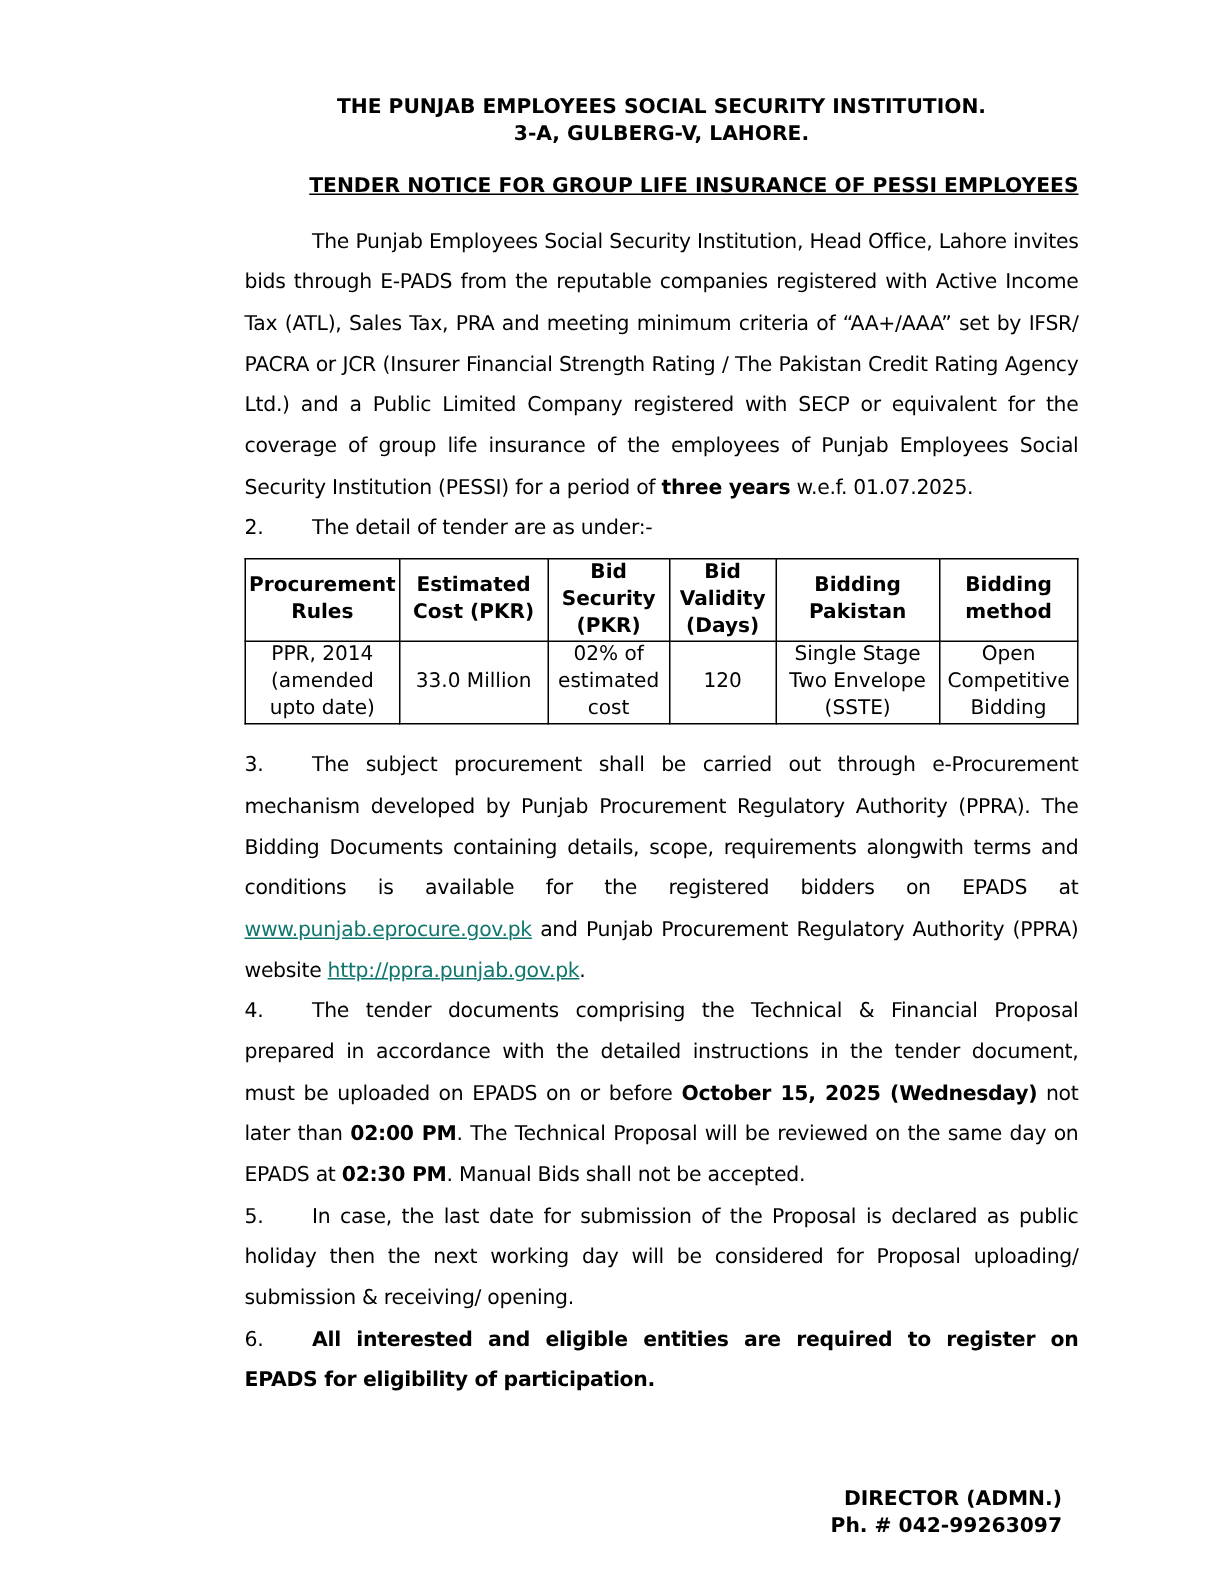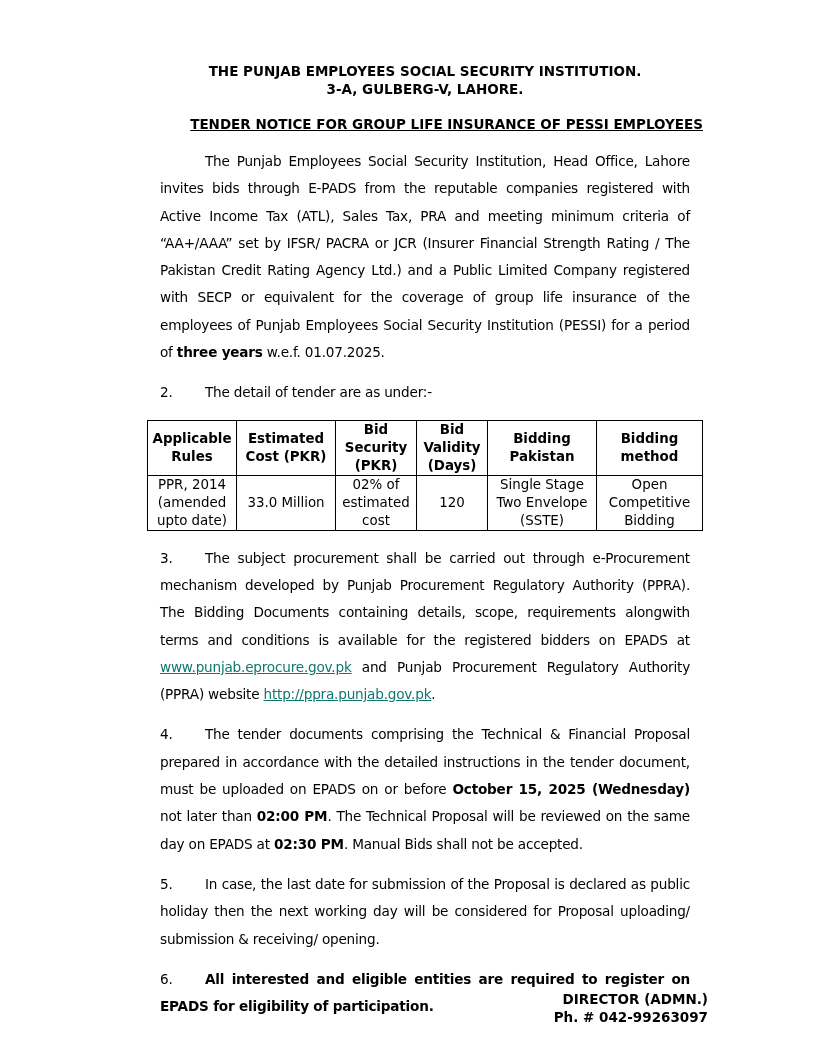--- a/index.html
+++ b/index.html
@@ -1,22 +1,22 @@
 <!DOCTYPE html>
 <html><head>
 <meta charset="utf-8">
 <style>
   html, body { margin: 0; padding: 0; background: #ffffff; }
   body { width: 816px; height: 1056px; position: relative; overflow: hidden;
          font-family: "DejaVu Sans", sans-serif; color: #000; }
-  .page { position: absolute; left: 147px; top: 62px; width: 556px; }
+  .page { position: absolute; left: 163px; top: 62px; width: 556px; }
   .hdr { text-align: center; font-weight: bold; font-size: 13.5px; line-height: 18px; }
   .title { text-align: right; font-weight: bold; font-size: 13.5px; text-decoration: underline;
            margin-top: 18px; }
-  .para { font-size: 13.6px; line-height: 27.3px; text-align: justify; margin: 13px; letter-spacing: -0.2px; }
+  .para { font-size: 13.6px; line-height: 27.3px; text-align: justify; margin: 0; letter-spacing: -0.2px; }
   .para.first { margin-top: 16px; text-indent: 45px; }
   .num { display: inline-block; width: 45px; }
   a.link { color: #0f766e; text-decoration: underline; }
   table.tender { border-collapse: collapse; width: 556px; margin-top: 6px; font-size: 13.4px; }
   table.tender th, table.tender td { border: 1px solid #000; text-align: center; vertical-align: middle;
            padding: 0 2px; }
   table.tender th { font-weight: bold; line-height: 18px; height: 54px; }
   table.tender td { line-height: 18px; height: 54px; }
   .sig { position: absolute; right: 108px; top: 990px; text-align: right; font-weight: bold;
          font-size: 13.5px; line-height: 18px; }
@@ -33,21 +33,21 @@
 
   <div class="title">TENDER NOTICE FOR GROUP LIFE INSURANCE OF PESSI EMPLOYEES</div>
 
   <p class="para first"><span>The Punjab Employees Social Security Institution, Head Office, Lahore invites bids through E-PADS from the reputable companies registered with Active Income Tax (ATL), Sales Tax, PRA and meeting minimum criteria of “AA+/AAA” set by IFSR/ PACRA or JCR (Insurer Financial Strength Rating / The Pakistan Credit Rating Agency Ltd.) and a Public Limited Company registered with SECP or equivalent for the coverage of group life insurance of the employees of Punjab Employees Social Security Institution (PESSI) for a period of </span><b>three years</b><span> w.e.f. 01.07.2025.</span></p>
 
   <p class="para"><span class="num">2.</span><span>The detail of tender are as under:-</span></p>
 
   <table class="tender">
     <thead>
       <tr>
-        <th style="width:84px">Applicable Rules</th>
+        <th style="width:84px">Procurement Rules</th>
         <th style="width:94px">Estimated Cost (PKR)</th>
         <th style="width:76px">Bid Security (PKR)</th>
         <th style="width:66px">Bid Validity (Days)</th>
         <th style="width:104px">Bidding Pakistan</th>
         <th>Bidding method</th>
       </tr>
     </thead>
     <tbody>
       <tr>
         <td>PPR, 2014 (amended upto date)</td>

